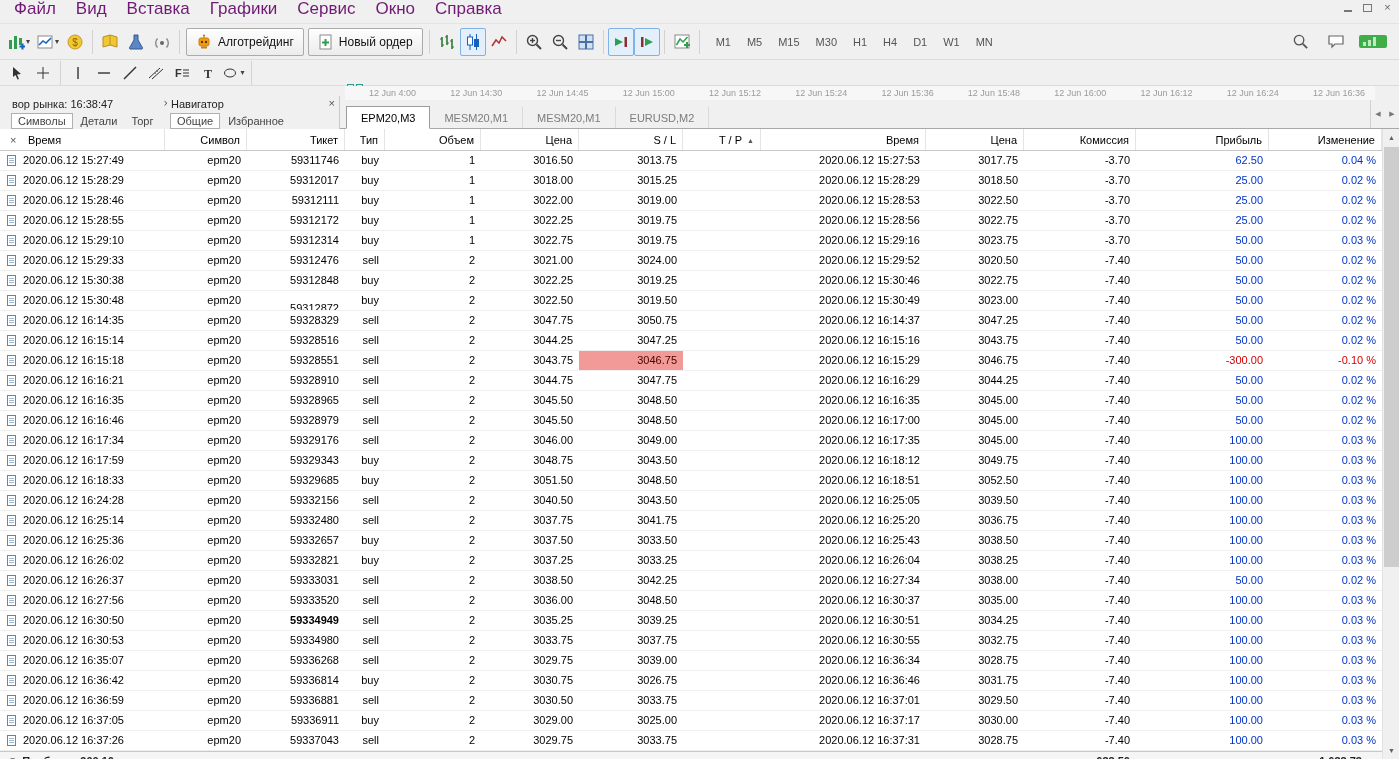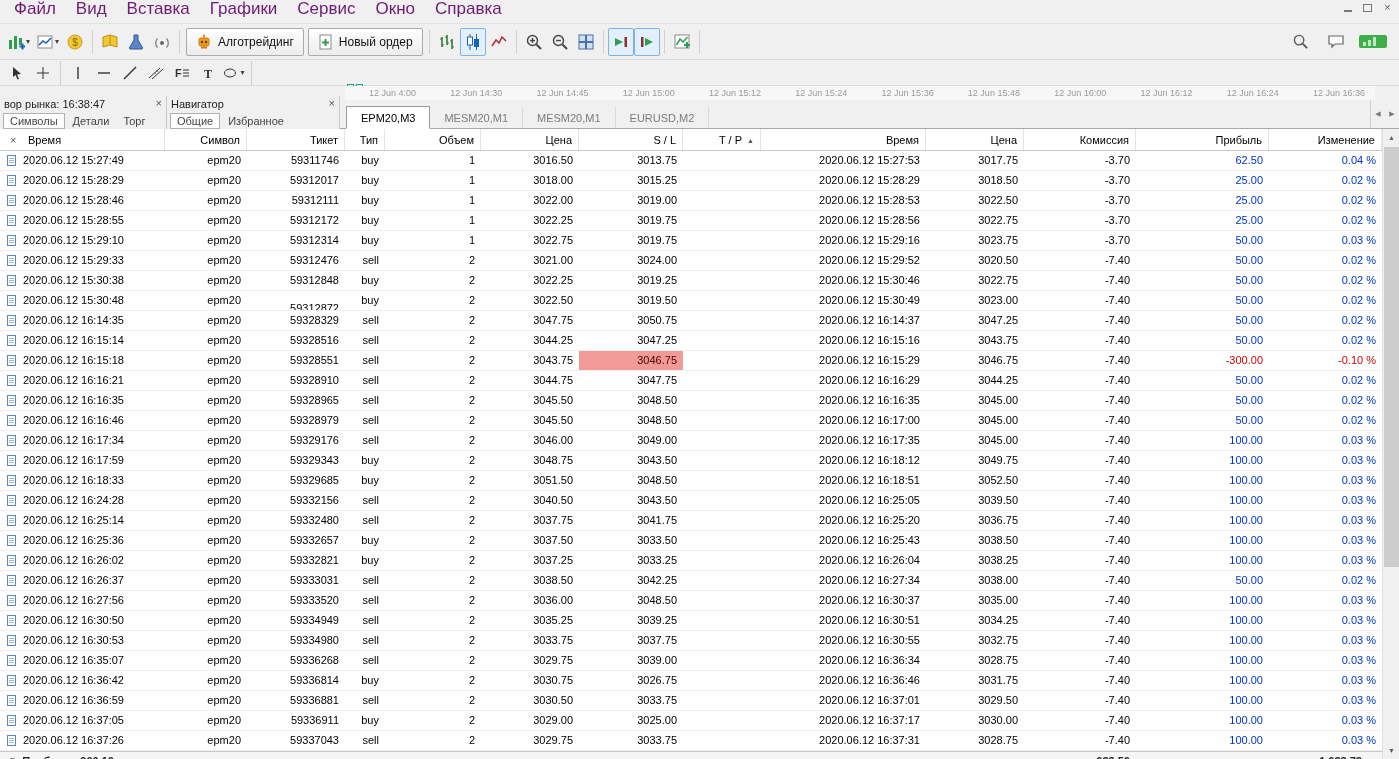--- a/index.html
+++ b/index.html
@@ -39,21 +39,21 @@
   .axis-label { font-size:9px; color:#9a9a9a; white-space:nowrap; }
   .mini-sq { position:absolute; top:84px; width:7px; height:7px; border:1px solid #2a9d8f; background:#d7efec; }
 
   
   .panel { position:absolute; top:96px; height:33px; background:#f0f0f0; border-right:1px solid #c9c9c9; }
   .panel-head { height:16px; display:flex; align-items:center; font-size:11px; color:#222; padding:0 4px; position:relative; }
   .panel-close { position:absolute; right:4px; top:1px; font-size:11px; color:#555; line-height:13px; }
   .panel-tabs { display:flex; align-items:center; gap:2px; padding:1px 3px; }
   .ptab { font-size:11px; color:#444; padding:1px 6px; white-space:nowrap; }
   .ptab.active { background:#fff; border:1px solid #b0b0b0; }
-  .mw-panel { left:0; width:167px; }
+  .mw-panel { left:8px; width:167px; }
   .nav-panel { left:167px; width:173px; }
 
   
   .chart-tabbar { position:absolute; left:340px; top:100px; right:0; height:29px; background:#f0f0f0; border-bottom:1px solid #a8a8a8; display:flex; align-items:flex-end; padding-left:6px; }
   .ctab { font-size:11px; color:#7c7c7c; padding:5px 14px 4px; border-right:1px solid #dadada; white-space:nowrap; }
   .ctab.active { background:#fff; color:#000; border:1px solid #9a9a9a; border-bottom:1px solid #fff; margin-bottom:-1px; }
   .ctab-arrows { margin-left:auto; display:flex; align-items:center; height:100%; border-left:1px solid #d0d0d0; }
   .ctab-arrow { width:14px; height:100%; display:flex; align-items:center; justify-content:center; font-size:7px; color:#777; }
 
   
@@ -247,20 +247,31 @@
     <span class="tb-sep"></span>
     <span class="tb-btn">
       <svg width="18" height="18" viewBox="0 0 18 18">
           <rect x="2" y="2" width="14" height="13" fill="#fff" stroke="#8a8a8a"></rect>
           <polyline points="3.5,12 7,6 10,9 14.5,4" fill="none" stroke="#2e9e4f" stroke-width="1.5"></polyline>
           <rect x="11" y="11" width="6" height="2" fill="#2e9e4f"></rect>
           <rect x="13" y="9" width="2" height="6" fill="#2e9e4f"></rect>
         </svg>
     </span>
     <span class="tb-sep"></span>
+    <div class="tf-group" id="tf-group">
+        <span class="tf-btn">M1</span>
+        <span class="tf-btn">M5</span>
+        <span class="tf-btn">M15</span>
+        <span class="tf-btn">M30</span>
+        <span class="tf-btn">H1</span>
+        <span class="tf-btn">H4</span>
+        <span class="tf-btn">D1</span>
+        <span class="tf-btn">W1</span>
+        <span class="tf-btn">MN</span>
+      </div>
     <div class="tb-right">
       <span class="tb-btn">
         <svg width="17" height="17" viewBox="0 0 18 18">
             <circle cx="7.5" cy="7.5" r="5" fill="none" stroke="#555" stroke-width="1.4"></circle>
             <line x1="11.5" y1="11.5" x2="16" y2="16" stroke="#555" stroke-width="2"></line>
           </svg>
       </span>
       <span class="tb-btn">
         <svg width="18" height="17" viewBox="0 0 18 17">
             <path d="M2 3 h14 v8 h-8 l-3 3 v-3 h-3 Z" fill="#fff" stroke="#666" stroke-width="1.2"></path>
@@ -743,21 +754,21 @@
           <div class="cell num" style="width: 78px;"></div>
           <div class="cell num" style="width: 165px;">2020.06.12 16:30:37</div>
           <div class="cell num" style="width: 98px;">3035.00</div>
           <div class="cell num" style="width: 112px;">-7.40</div>
           <div class="cell num pos" style="width: 133px;">100.00</div>
           <div class="cell num pos" style="width: 113px;">0.03 %</div>
         </div>
         <div class="hrow">
           <div class="cell" style="width: 165px;"><span class="doc-icon"></span><span>2020.06.12 16:30:50</span></div>
           <div class="cell num" style="width: 82px;">epm20</div>
-          <div class="cell num" style="width: 98px;">59334949</div>
+          <div class="cell num" style="width: 98px; font-weight: bold;">59334949</div>
           <div class="cell num" style="width: 40px;">sell</div>
           <div class="cell num" style="width: 96px;">2</div>
           <div class="cell num" style="width: 98px;">3035.25</div>
           <div class="cell num" style="width: 104px;">3039.25</div>
           <div class="cell num" style="width: 78px;"></div>
           <div class="cell num" style="width: 165px;">2020.06.12 16:30:51</div>
           <div class="cell num" style="width: 98px;">3034.25</div>
           <div class="cell num" style="width: 112px;">-7.40</div>
           <div class="cell num pos" style="width: 133px;">100.00</div>
           <div class="cell num pos" style="width: 113px;">0.03 %</div>

